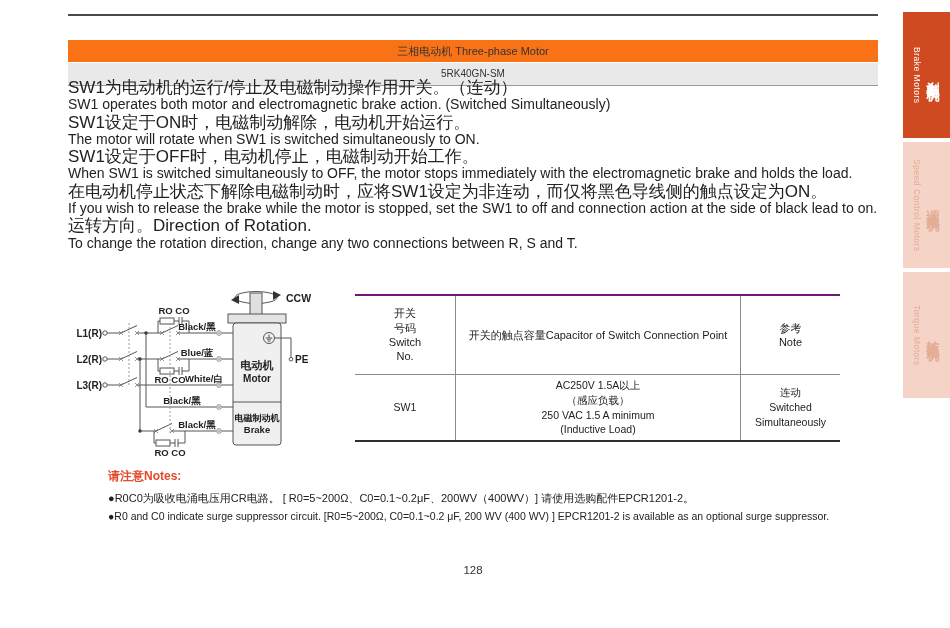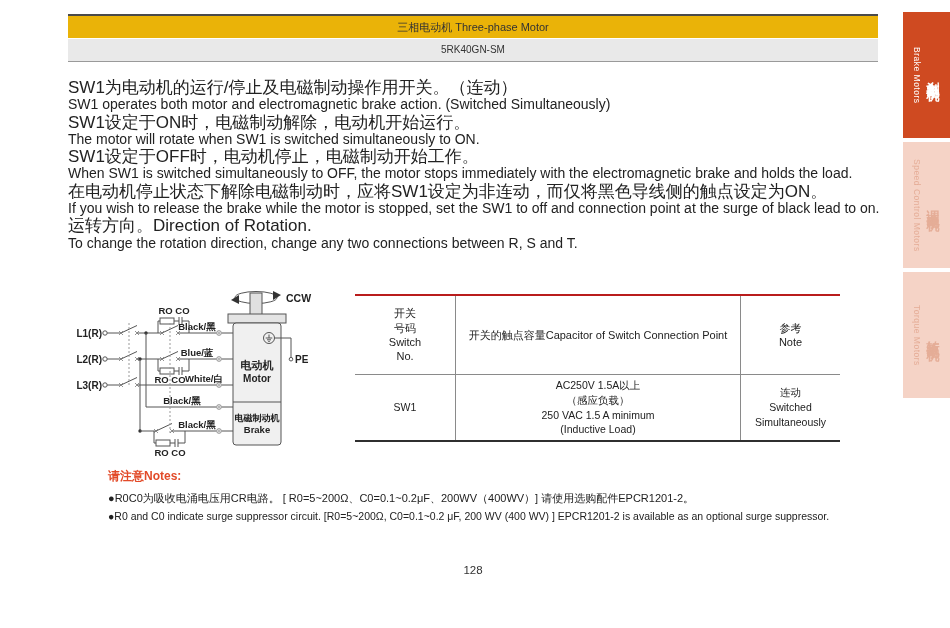--- a/index.html
+++ b/index.html
@@ -4,34 +4,34 @@
 <style>
   html,body{margin:0;padding:0;}
   body{
     width:950px;height:628px;position:relative;background:#ffffff;overflow:hidden;
     font-family:"Liberation Sans","DejaVu Sans",sans-serif;color:#222;
   }
   .page{position:absolute;inset:0;background:#fff;}
 
   
   .hdr{position:absolute;left:68px;top:14px;width:810px;border-top:2px solid #4a4a4a;border-bottom:1px solid #9a9a9a;}
-  .hdr-row1{background:#eab308;height:22px;line-height:22px;text-align:center;font-size:11px;color:#333;border-bottom:1px solid #fff;}
+  .hdr-row1{background:#f97316;height:22px;line-height:22px;text-align:center;font-size:11px;color:#333;border-bottom:1px solid #fff;margin-top:24px;}
   .hdr-row2{background:#e9e9e9;height:22px;line-height:22px;text-align:center;font-size:10px;color:#333;}
 
   
   .bodytext{position:absolute;left:68px;top:79px;width:800px;}
   .bodytext div{line-height:17.3px;white-space:nowrap;}
   .ln-cn{font-size:17px;color:#222;}
   .ln-en{font-size:14px;color:#222;}
 
   
   .diagram{position:absolute;left:58px;top:281px;}
 
   
-  .spec{position:absolute;left:355px;top:294px;width:485px;border-top:2px solid #b91c1c;border-bottom:2px solid #2f2f2f;display:grid;grid-template-columns:100px 285px 100px;}
+  .spec{position:absolute;left:355px;top:294px;width:485px;border-top:2px solid #701a75;border-bottom:2px solid #2f2f2f;display:grid;grid-template-columns:100px 285px 100px;}
   .spec .cell{display:flex;align-items:center;justify-content:center;text-align:center;white-space:pre-line;}
   .spec .h{height:78px;font-size:11px;line-height:1.3;color:#222;}
   .spec .r{height:65px;font-size:10.5px;line-height:1.4;color:#222;border-top:1px solid #8a8a8a;}
   .spec .c2,.spec .c3{border-left:1px solid #8a8a8a;}
 
   
   .notes{position:absolute;left:68px;top:468px;width:820px;margin-left:40px;}
   .notes-title{color:#e24a28;font-size:12px;font-weight:600;margin-bottom:5px;}
   .note-cn{font-size:11px;line-height:17px;white-space:nowrap;margin-bottom:1px;}
   .note-en{font-size:10.5px;line-height:17px;white-space:nowrap;}
@@ -62,21 +62,21 @@
   </div>
 
   <div class="bodytext">
     <div class="ln-cn">SW1为电动机的运行/停止及电磁制动操作用开关。（连动）</div>
     <div class="ln-en">SW1 operates both motor and electromagnetic brake action. (Switched Simultaneously)</div>
     <div class="ln-cn">SW1设定于ON时，电磁制动解除，电动机开始运行。</div>
     <div class="ln-en">The motor will rotate when SW1 is switched simultaneously to ON.</div>
     <div class="ln-cn">SW1设定于OFF时，电动机停止，电磁制动开始工作。</div>
     <div class="ln-en">When SW1 is switched simultaneously to OFF, the motor stops immediately with the electromagnetic brake and holds the load.</div>
     <div class="ln-cn">在电动机停止状态下解除电磁制动时，应将SW1设定为非连动，而仅将黑色导线侧的触点设定为ON。</div>
-    <div class="ln-en">If you wish to release the brake while the motor is stopped, set the SW1 to off and connection point at the surge of black lead to on.</div>
+    <div class="ln-en">If you wish to release the brake while the motor is stopped, set the SW1 to off and connection action at the side of black lead to on.</div>
     <div class="ln-cn">运转方向。Direction of Rotation.</div>
     <div class="ln-en">To change the rotation direction, change any two connections between R, S and T.</div>
   </div>
 
   <svg class="diagram" width="300" height="225" viewBox="0 0 300 225">
     <defs>
       <g id="xm" stroke="#777" stroke-width="0.8">
         <line x1="-2" y1="-2" x2="2" y2="2"></line>
           <line x1="-2" y1="2" x2="2" y2="-2"></line>
       </g>

